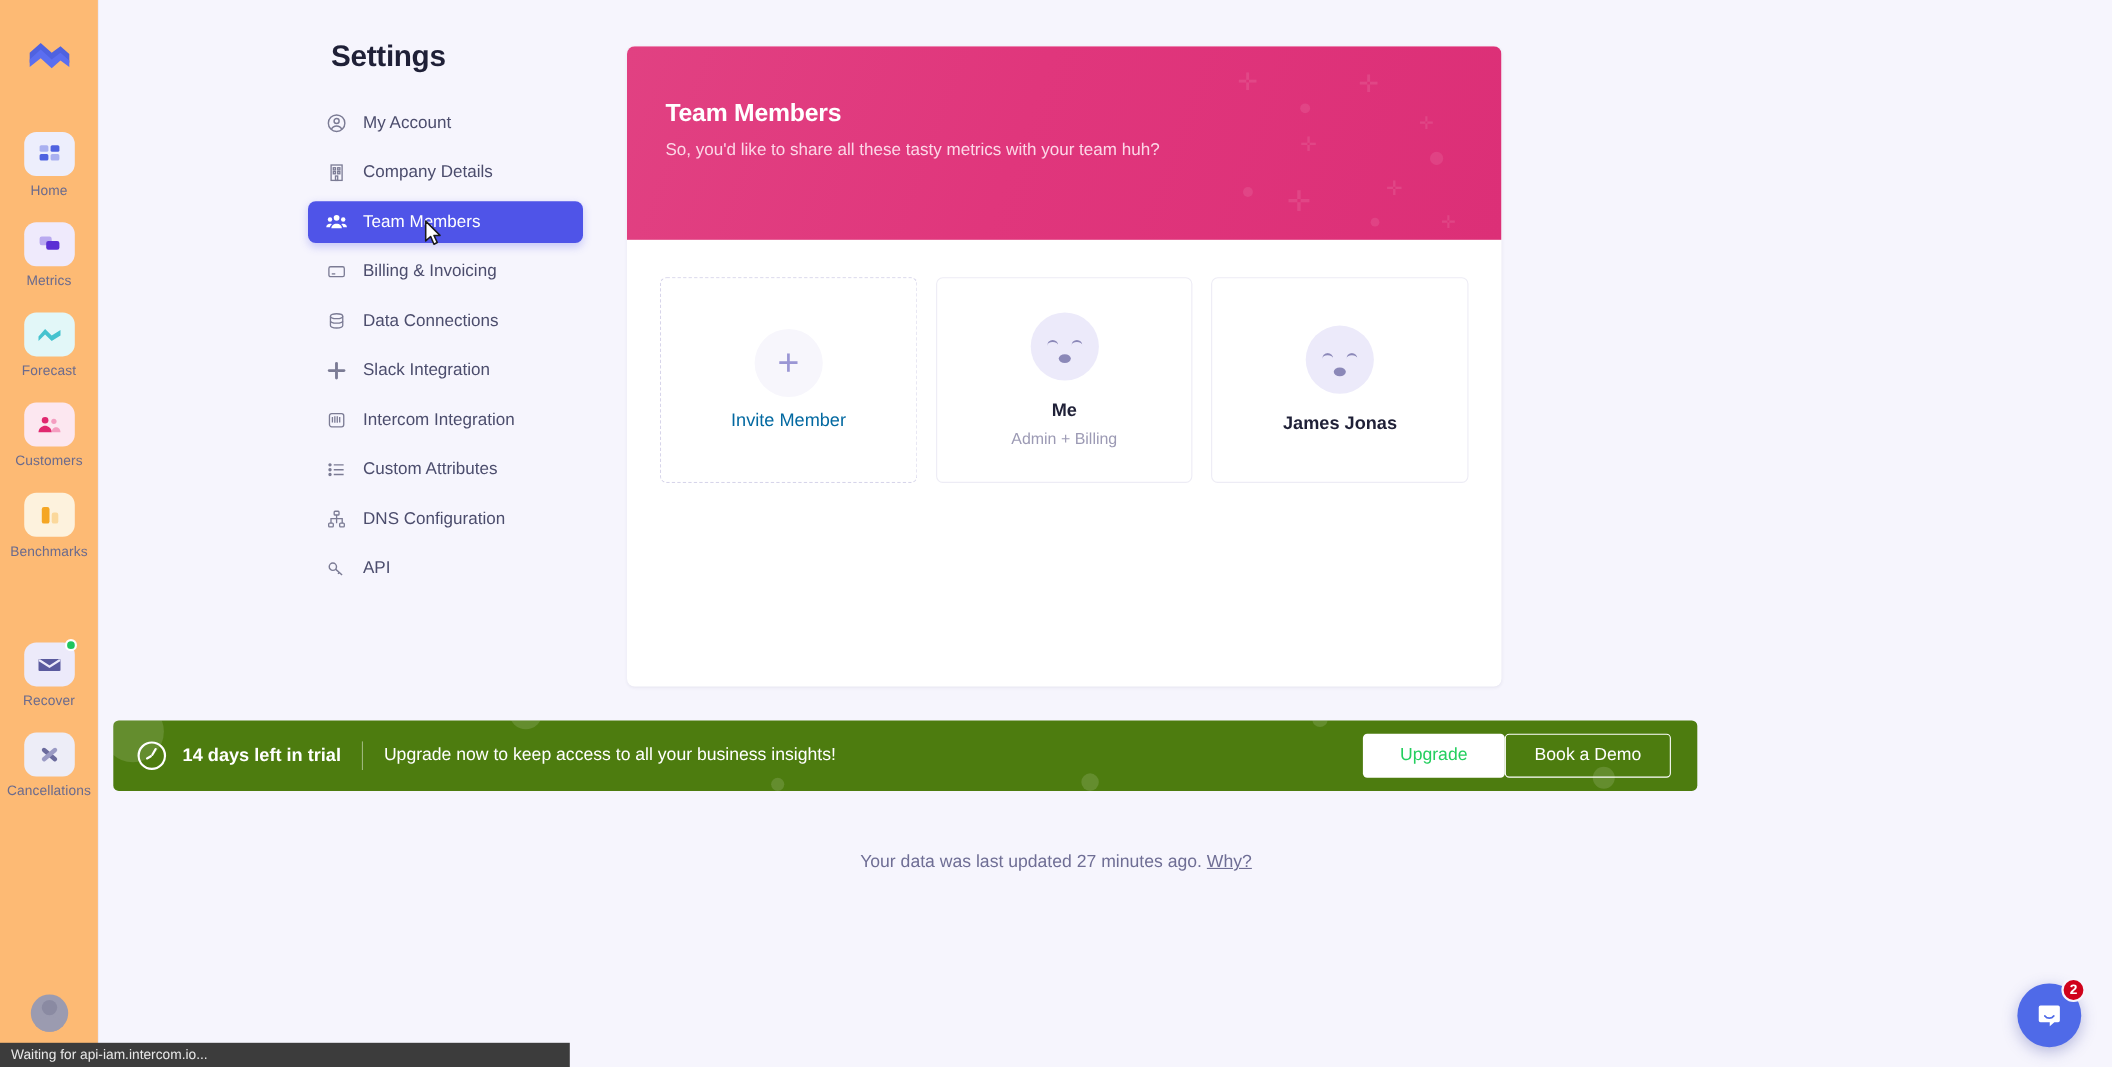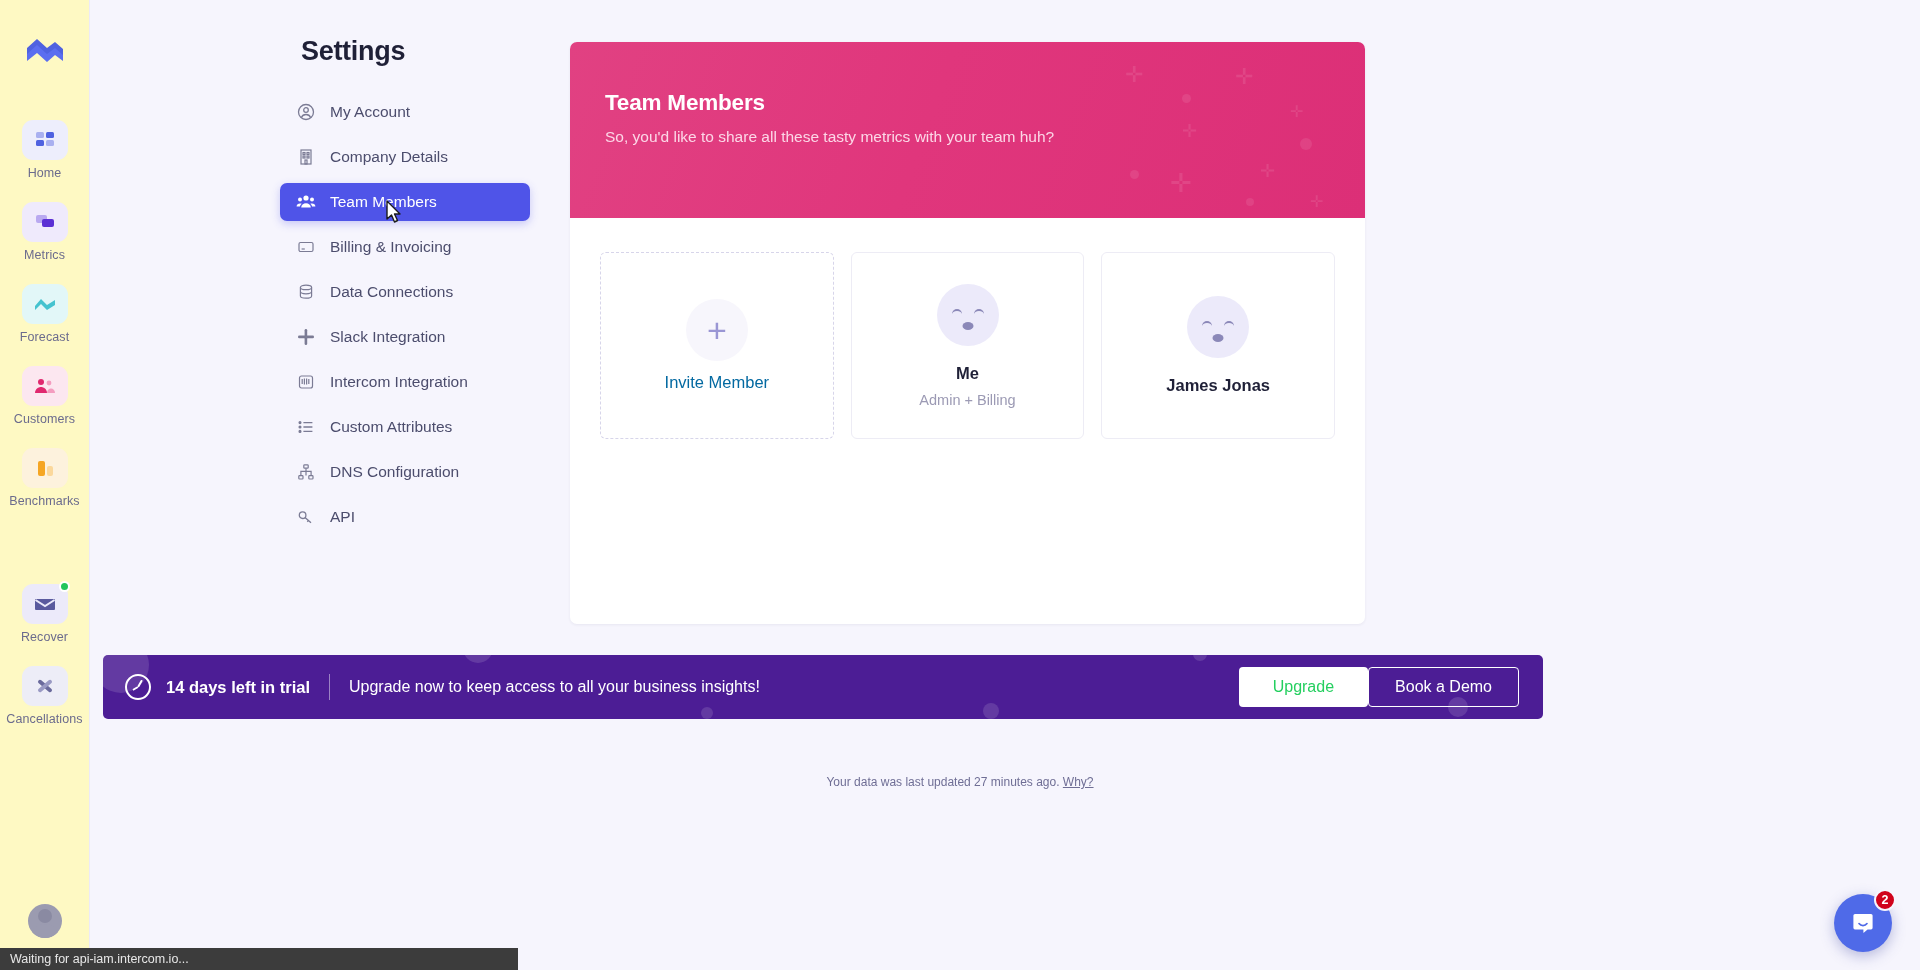--- a/index.html
+++ b/index.html
@@ -8,21 +8,21 @@
     overflow: hidden;
     font-family: "Liberation Sans", sans-serif;
     background: #f6f5fd;
   }
   .app { position: relative; width: 1920px; height: 970px; background: #f6f5fd; }
 
   
   .rail {
     position: absolute; left: 0; top: 0;
     width: 90px; height: 970px;
-    background: #fef9c3;
+    background: #fdba74;
     border-right: 1px solid #eceaf7;
     display: flex; flex-direction: column; align-items: center;
   }
   .rail-logo { margin-top: 30px; margin-bottom: 42px; width: 48px; height: 48px; }
   .rail-item {
     width: 90px; display: flex; flex-direction: column; align-items: center;
     margin-bottom: 22px; cursor: pointer; position: relative;
   }
   .rail-icon {
     width: 46px; height: 40px; border-radius: 11px;
@@ -121,21 +121,21 @@
   .avatar-face .eye.r { right: 15px; }
   .avatar-face .mouth {
     position: absolute; top: 38px; left: 50%; transform: translateX(-50%);
     width: 11px; height: 8px; background: #8b88b8; border-radius: 50%;
   }
 
   
   .trial {
     position: absolute; left: 103px; top: 655px;
     width: 1440px; height: 64px; border-radius: 5px;
-    background: #4c1d95; display: flex; align-items: center;
+    background: #4d7c0f; display: flex; align-items: center;
     padding: 0 24px 0 22px; overflow: hidden;
   }
   .trial-bubble { position:absolute; border-radius:50%; background:rgba(255,255,255,.13); }
   .clock-icon {
     width: 26px; height: 26px; border-radius: 50%;
     border: 2.2px solid #fff; position: relative; flex: 0 0 26px;
   }
   .clock-icon::before, .clock-icon::after {
     content:""; position:absolute; background:#fff; border-radius:2px;
     left: 50%; bottom: 50%; transform-origin: bottom center;
@@ -153,21 +153,21 @@
   }
   .btn-demo {
     background: transparent; color: #fff; border: 1.5px solid #fff;
     padding: 0 26px; height: 40px; border-radius: 4px; margin-left: 0;
     font-size: 16px; font-family: inherit; cursor: pointer;
   }
 
   
   .footer-note {
     position: absolute; left: 0; right: 0; top: 775px;
-    text-align: center; font-size: 12px; color: #6f6e95;
+    text-align: center; font-size: 16px; color: #6f6e95;
   }
   .footer-note a { color: #6f6e95; text-decoration: underline; }
 
   
   .intercom {
     position: absolute; right: 28px; bottom: 18px;
     width: 58px; height: 58px; border-radius: 50%;
     background: #4f6ae8; display: flex; align-items: center; justify-content: center;
     box-shadow: 0 4px 14px rgba(60,70,160,.35); cursor: pointer;
   }

